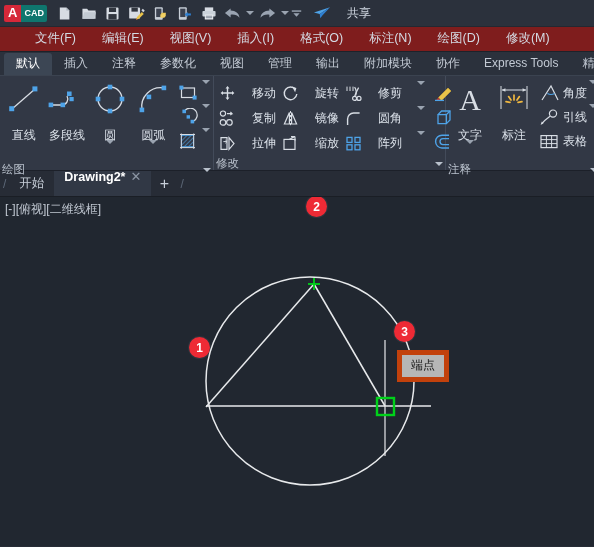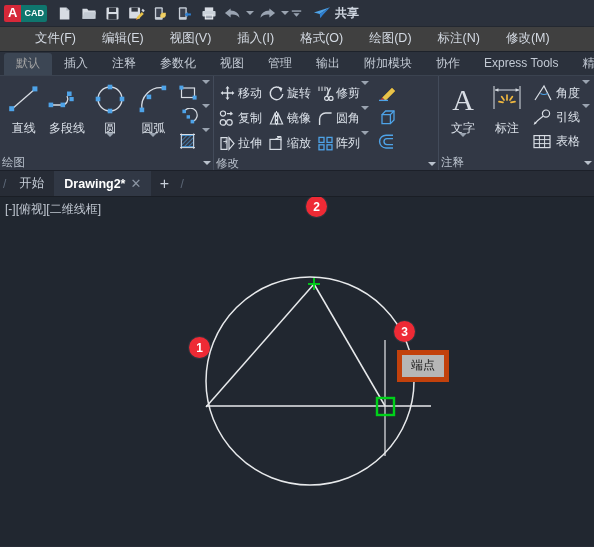--- a/index.html
+++ b/index.html
@@ -72,35 +72,34 @@
   }
   .caret-glyph {
     width: 0; height: 0;
     border-left: 4px solid transparent;
     border-right: 4px solid transparent;
     border-top: 4px solid #9aa3b0;
   }
   .share-btn {
     display: flex;
     align-items: center;
-    gap: 4px;
+    gap: 16px;
     margin-left: 6px;
     height: 22px;
     padding: 0 5px;
-    font-weight: bold;
   }
   .share-btn span.lbl {
     color: #cfd6e0;
     font-size: 12px;
   }
 
   
   .menu-bar {
     height: 24px;
-    background: #404040;
+    background: #7f1d1d;
     display: flex;
     align-items: flex-end;
     padding-left: 22px;
     border-bottom: 1px solid #1d222a;
   }
   .menu-item {
     color: #d4dae3;
     font-size: 12.5px;
     padding: 3px 13px 4px 13px;
     white-space: nowrap;
@@ -119,21 +118,21 @@
   .rtab {
     color: #c3cad4;
     font-size: 12px;
     padding: 3px 12px 4px 12px;
     white-space: nowrap;
     cursor: default;
     line-height: 15px;
   }
   .rtab.active {
     background: #3c4654;
-    color: #a3a3a3;
+    color: #ffffff;
     border-radius: 3px 3px 0 0;
     margin-top: 24px;
   }
 
   
   .ribbon {
     height: 94px;
     background: #323845;
     display: flex;
     align-items: stretch;
@@ -165,21 +164,21 @@
   
   .big-btn {
     width: 46px;
     display: flex;
     flex-direction: column;
     align-items: center;
     padding-top: 3px;
     cursor: default;
   }
   .big-btn .ico { height: 34px; display: flex; align-items: center; justify-content: center; }
-  .big-btn .lbl { color: #dbe1e9; font-size: 12px; margin-top: 4px; }
+  .big-btn .lbl { color: #dbe1e9; font-size: 12px; margin-top: 11px; }
   .big-btn .dd { margin-top: 0px; }
 
   
   .mini-col {
     display: flex;
     flex-direction: column;
     justify-content: flex-start;
     padding-top: 2px;
   }
   .mini-row {
@@ -197,21 +196,21 @@
   .mod-grid {
     display: grid;
     grid-template-columns: auto auto auto;
     padding-top: 2px;
   }
   .mod-item {
     display: flex;
     align-items: center;
     height: 25px;
     padding: 0 3px 0 1px;
-    gap: 1px;
+    gap: 15px;
     cursor: default;
     justify-content: center;
   }
   .mod-item .ico { width: 20px; display: flex; align-items: center; justify-content: center; }
   .mod-item .lbl { color: #dbe1e9; font-size: 12px; white-space: nowrap; }
 
   .ann-col { display: flex; flex-direction: column; padding-top: 2px; }
 
   
   .file-tabs {
@@ -228,20 +227,21 @@
     gap: 5px;
     padding: 12px 10px;
     color: #c8cfd9;
     font-size: 12.5px;
     cursor: default;
   }
   .ftab.active {
     background: #313845;
     color: #ffffff;
     font-weight: bold;
+    align-items: flex-end;
   }
   .ftab .x { color: #8b95a3; font-size: 13px; }
   .plus-tab {
     display: flex;
     align-items: center;
     justify-content: center;
     width: 26px;
     color: #c8cfd9;
     font-size: 16px;
     cursor: default;
@@ -382,22 +382,22 @@
       <span class="lbl">共享</span>
     </div>
   </div>
 
   <div class="menu-bar">
     <div class="menu-item">文件(F)</div>
     <div class="menu-item">编辑(E)</div>
     <div class="menu-item">视图(V)</div>
     <div class="menu-item">插入(I)</div>
     <div class="menu-item">格式(O)</div>
+    <div class="menu-item">标注(N)</div>
     <div class="menu-item">绘图(D)</div>
-    <div class="menu-item">标注(N)</div>
     <div class="menu-item">修改(M)</div>
 
   </div>
 
   <div class="ribbon-tabs">
     <div class="rtab active">默认</div>
     <div class="rtab">插入</div>
     <div class="rtab">注释</div>
     <div class="rtab">参数化</div>
     <div class="rtab">视图</div>

